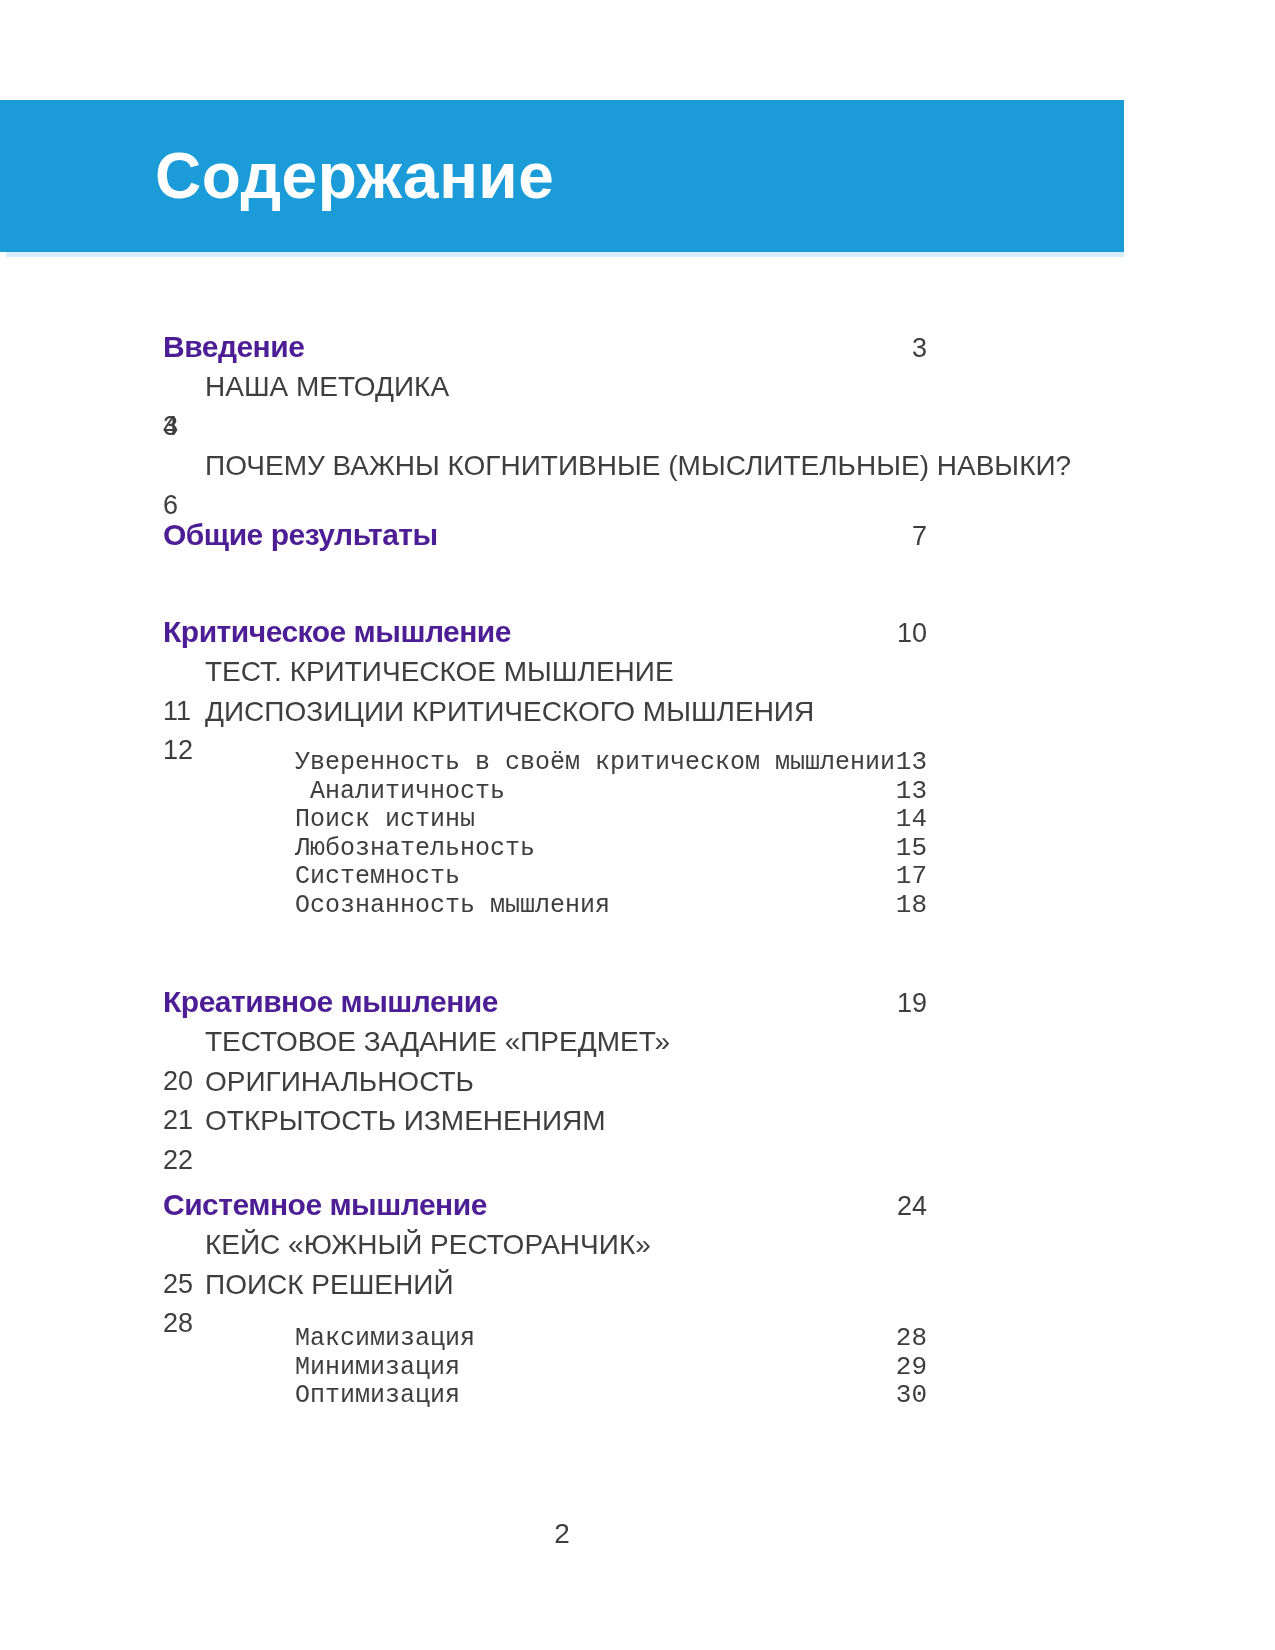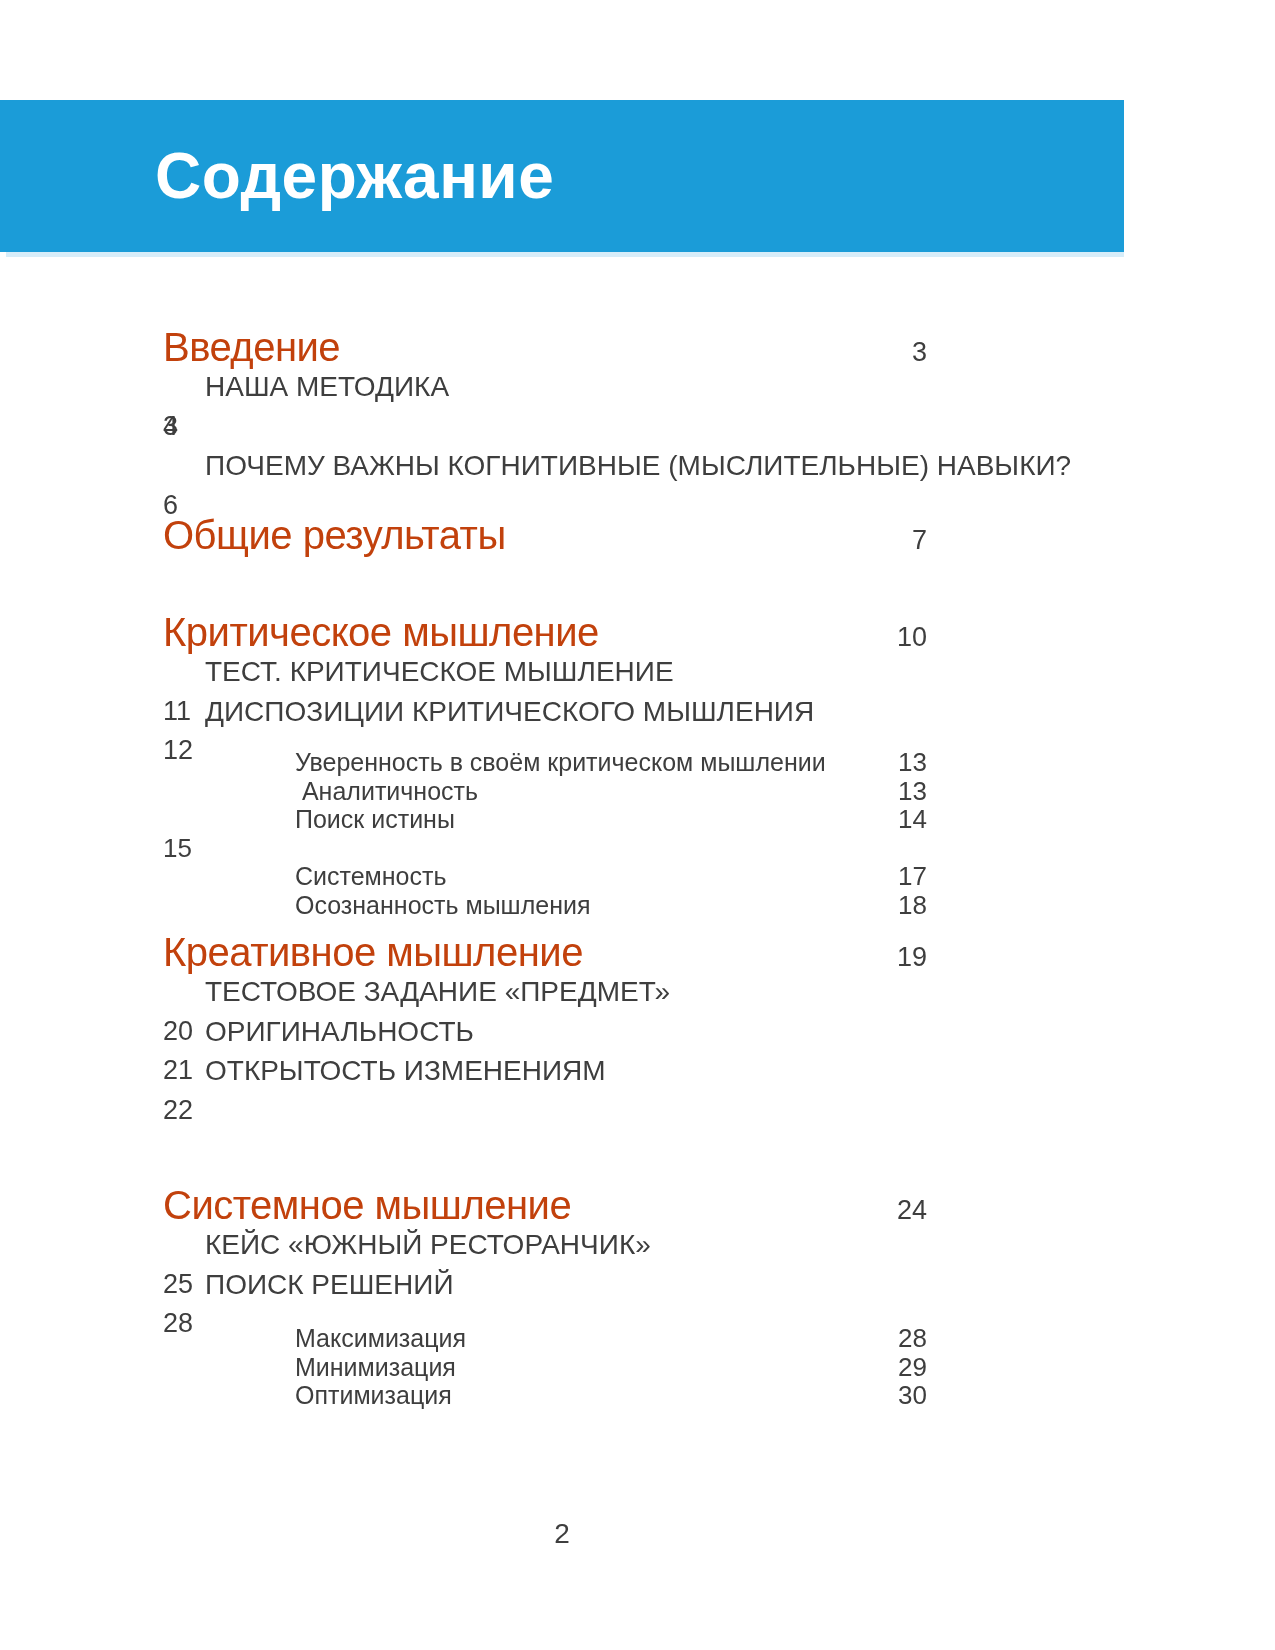--- a/index.html
+++ b/index.html
@@ -14,24 +14,24 @@
   }
   .band-title {
     position:absolute; left:155px; top:42px;
     font-size:64px; line-height:68px; font-weight:bold; color:#ffffff;
     letter-spacing:0.5px; white-space:pre;
   }
   .toc-section { position:absolute; left:163px; right:197px; }
   .row { display:flex; justify-content:space-between; align-items:baseline; }
   .row .label { white-space:pre; }
   .l1 { height:40px; line-height:40px; }
-  .l1 .label { font-size:40px; font-weight:normal; color:#c2410c; letter-spacing:-0.5px; }
+  .l1 .label { font-size:30px; font-weight:bold; color:#4c1d95; letter-spacing:-0.5px; }
   .l2 { height:39.5px; line-height:39.5px;flex-direction:column; }
   .l2 .label { font-size:28px; font-weight:300; color:#3E3E3E; padding-left:42px; }
-  .l3 { height:28.5px; line-height:28.5px; }
+  .l3 { height:28.5px; line-height:28.5px;font-family:Liberation Mono, monospace; }
   .l3 .label { font-size:25px; font-weight:300; color:#3E3E3E; padding-left:132px; }
   .l3-gap { margin-top:17px; }
   .l3-gap-sm { margin-top:20px; }
   .num { font-size:27px; font-weight:300; color:#3E3E3E; }
   .l3 .num { font-size:26px; }
   .footer-num {
     position:absolute; top:1518px; left:0; width:100%;
     text-align:center; font-size:28px; font-weight:300; color:#3E3E3E;
   }
 </style>
@@ -88,33 +88,34 @@
     </div>
     <div class="row l3">
       <span class="label"> Аналитичность</span>
       <span class="num">13</span>
     </div>
     <div class="row l3">
       <span class="label">Поиск истины</span>
       <span class="num">14</span>
     </div>
     <div class="row l3">
+      <span class="label">Любознательность</span>
       <span class="num">15</span>
     </div>
     <div class="row l3">
       <span class="label">Системность</span>
       <span class="num">17</span>
     </div>
     <div class="row l3">
       <span class="label">Осознанность мышления</span>
       <span class="num">18</span>
     </div>
   </div>
 
-  <div class="toc-section" style="top:932px">
+  <div class="toc-section" style="top:982px">
     <div class="row l1">
       <span class="label">Креативное мышление</span>
       <span class="num">19</span>
     </div>
     <div class="row l2">
       <span class="label">ТЕСТОВОЕ ЗАДАНИЕ «ПРЕДМЕТ»</span>
       <span class="num">20</span>
     </div>
     <div class="row l2">
       <span class="label">ОРИГИНАЛЬНОСТЬ</span>

